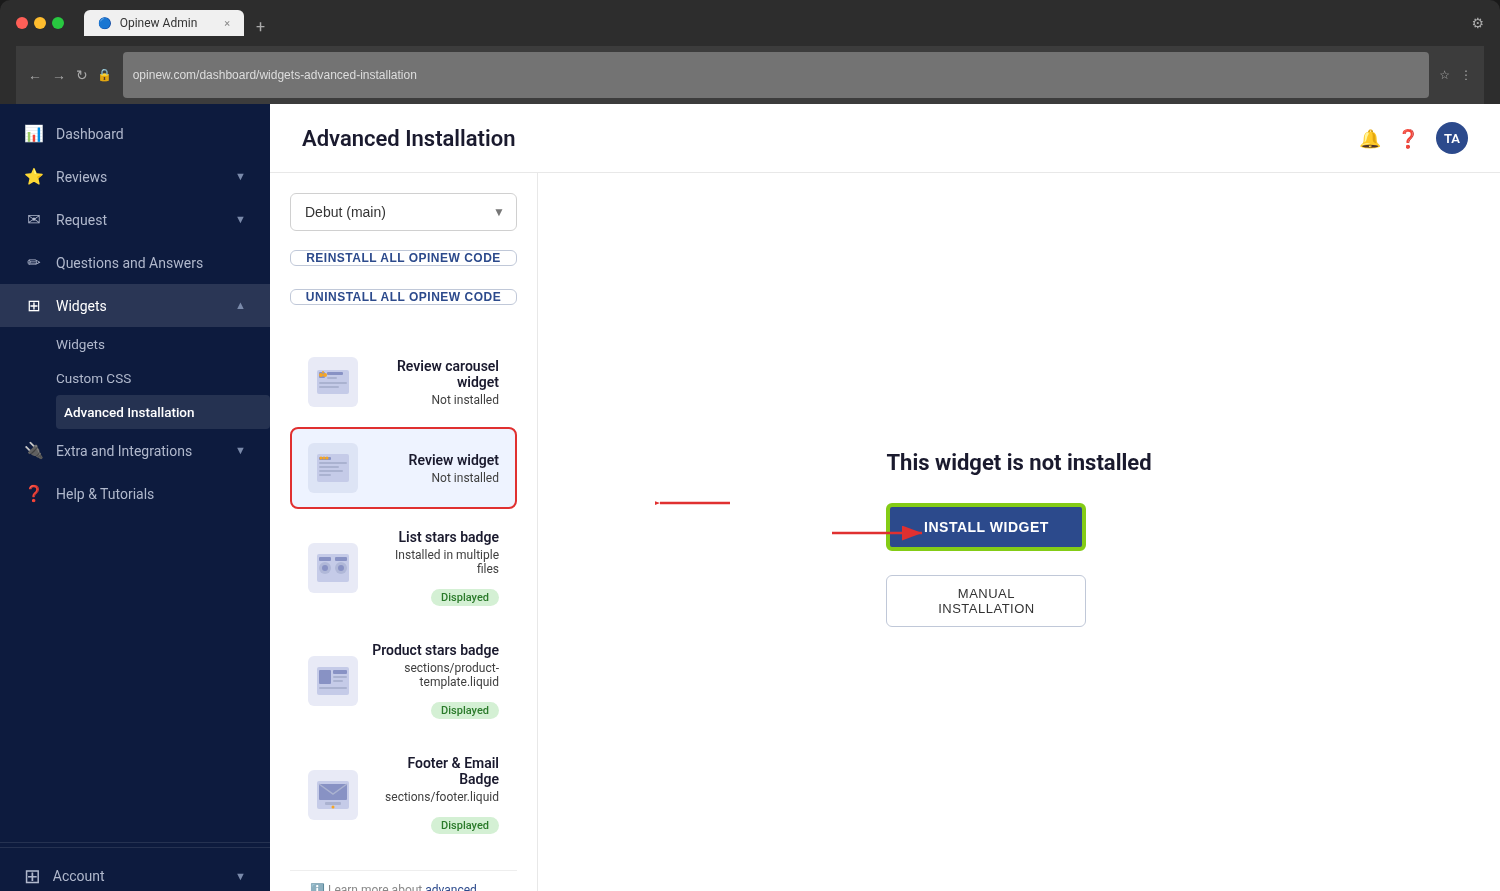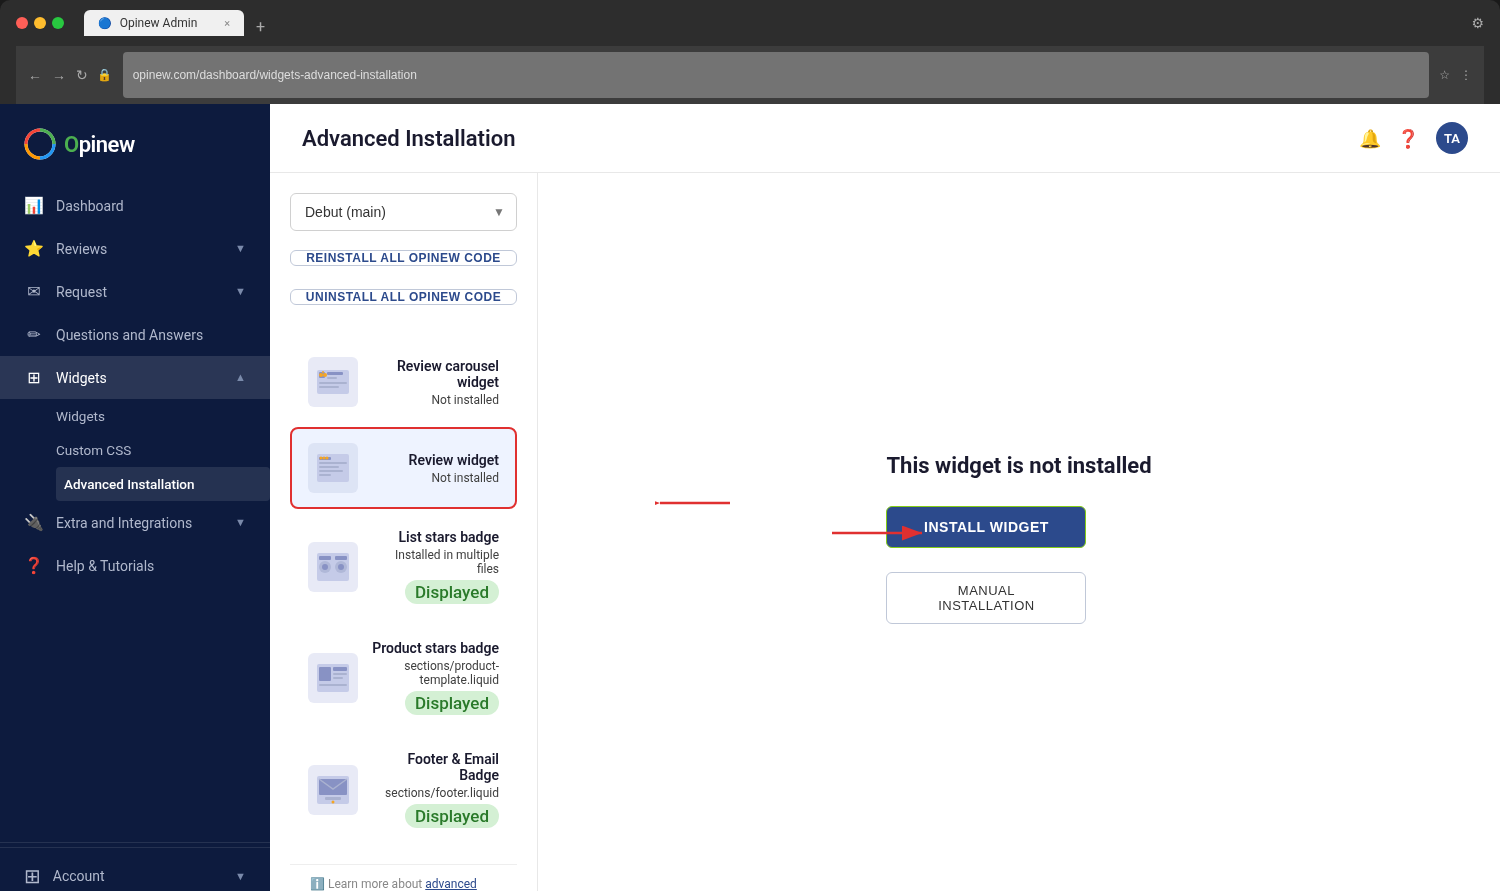--- a/index.html
+++ b/index.html
@@ -276,25 +276,25 @@
       margin-bottom: 3px;
     }
     .widget-status {
       font-size: 12px;
       color: #404040;
     }
     .widget-badge {
       display: inline-block;
       padding: 2px 10px;
       border-radius: 12px;
-      font-size: 17px;
+      font-size: 11px;
       font-weight: 500;
       background: #d4f0d4;
       color: #2a7a2a;
-      margin-top: 4px;
+      margin-top: 13px;
     }
 
     
     .detail-panel {
       flex: 1;
       padding: 40px;
       display: flex;
       flex-direction: column;
       align-items: center;
       justify-content: center;
@@ -306,21 +306,21 @@
       font-weight: 700;
       color: #1a1a2e;
       margin-bottom: 28px;
       text-align: center;
     }
 
     .install-widget-btn {
       padding: 12px 28px;
       background: #2c4a8c;
       color: #fff;
-      border: 1px solid #84cc16;
+      border: 4px solid #84cc16;
       border-radius: 6px;
       font-size: 14px;
       font-weight: 700;
       letter-spacing: 0.5px;
       text-transform: uppercase;
       cursor: pointer;
       margin-bottom: 12px;
       width: 200px;
     }
 
@@ -386,33 +386,20 @@
     <span class="addr-icon">🔒</span>
     <input class="address-input" type="text" value="opinew.com/dashboard/widgets-advanced-installation" style="">
     <span class="addr-icon">☆</span>
     <span class="addr-icon">⋮</span>
   </div>
 </div>
 
 <div class="app-window">
 
   <div class="sidebar">
-    <div class="sidebar-logo">
-
-      <svg width="32" height="32" viewBox="0 0 32 32">
-        <circle cx="16" cy="16" r="14" fill="none" stroke="#fff" stroke-width="3"></circle>
-        <path d="M16 2 A14 14 0 0 1 30 16" fill="none" stroke="#4CAF50" stroke-width="3"></path>
-        <path d="M30 16 A14 14 0 0 1 16 30" fill="none" stroke="#2196F3" stroke-width="3"></path>
-        <path d="M16 30 A14 14 0 0 1 2 16" fill="none" stroke="#FF9800" stroke-width="3"></path>
-        <path d="M2 16 A14 14 0 0 1 16 2" fill="none" stroke="#F44336" stroke-width="3"></path>
-      </svg>
-      <span class="logo-text">
-        <span style="color:#4CAF50;">O</span><span>pinew</span>
-      </span>
-    </div>
 
     <div class="sidebar-nav">
 
       <div class="nav-item">
         <span class="nav-icon">📊</span>
         <span class="nav-label">Dashboard</span>
       </div>
 
       <div class="nav-item">
         <span class="nav-icon">⭐</span>

